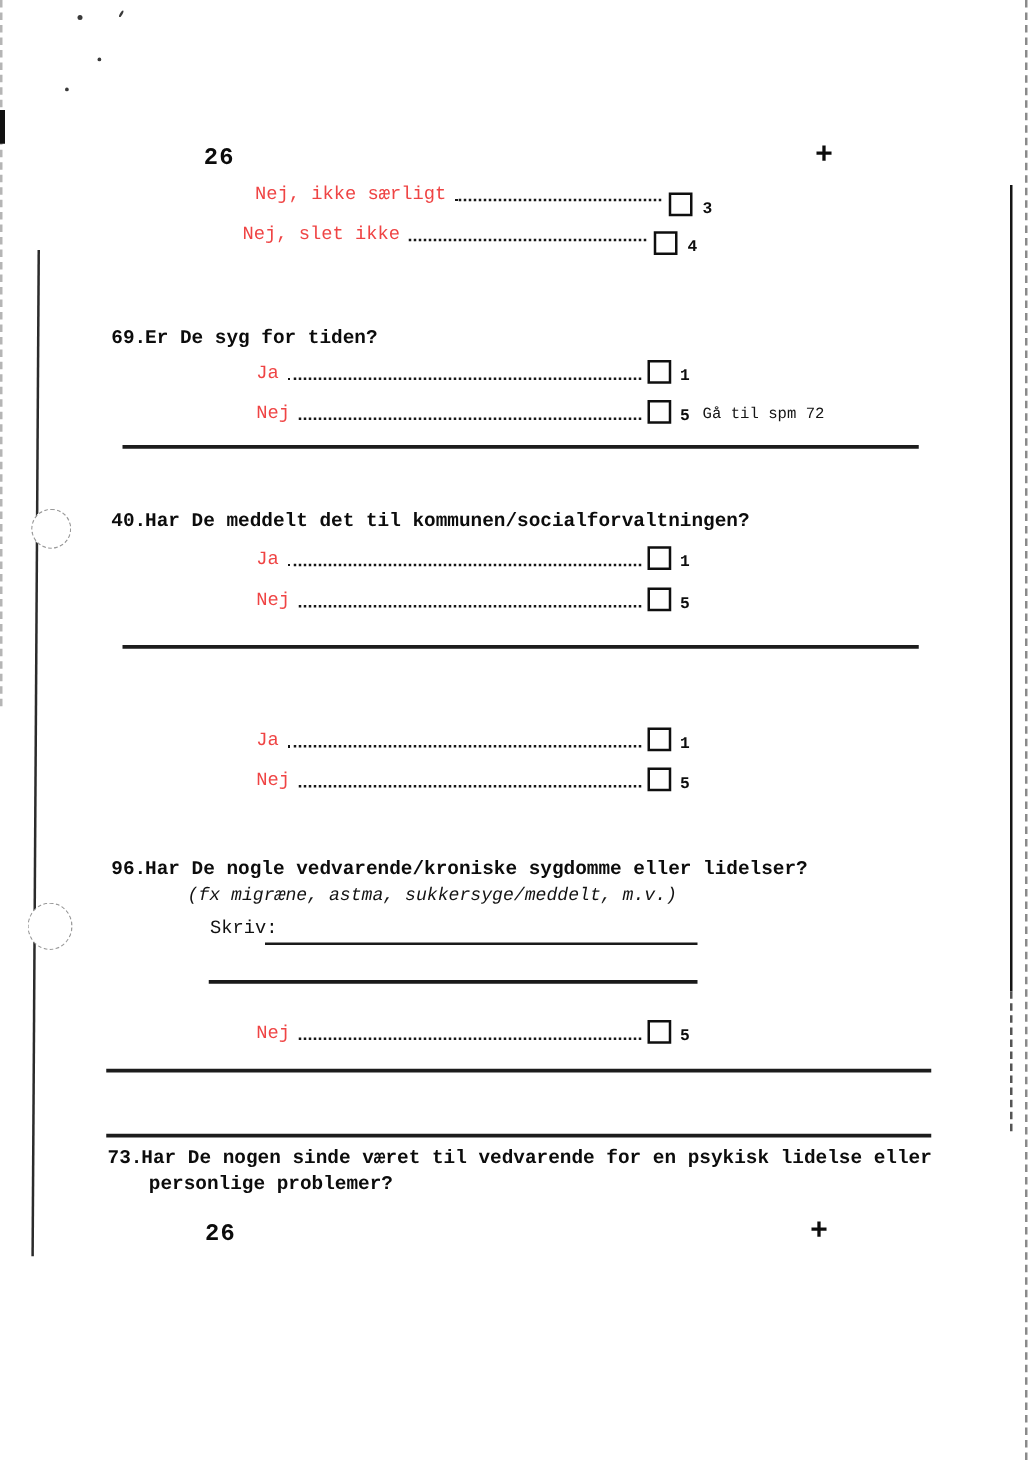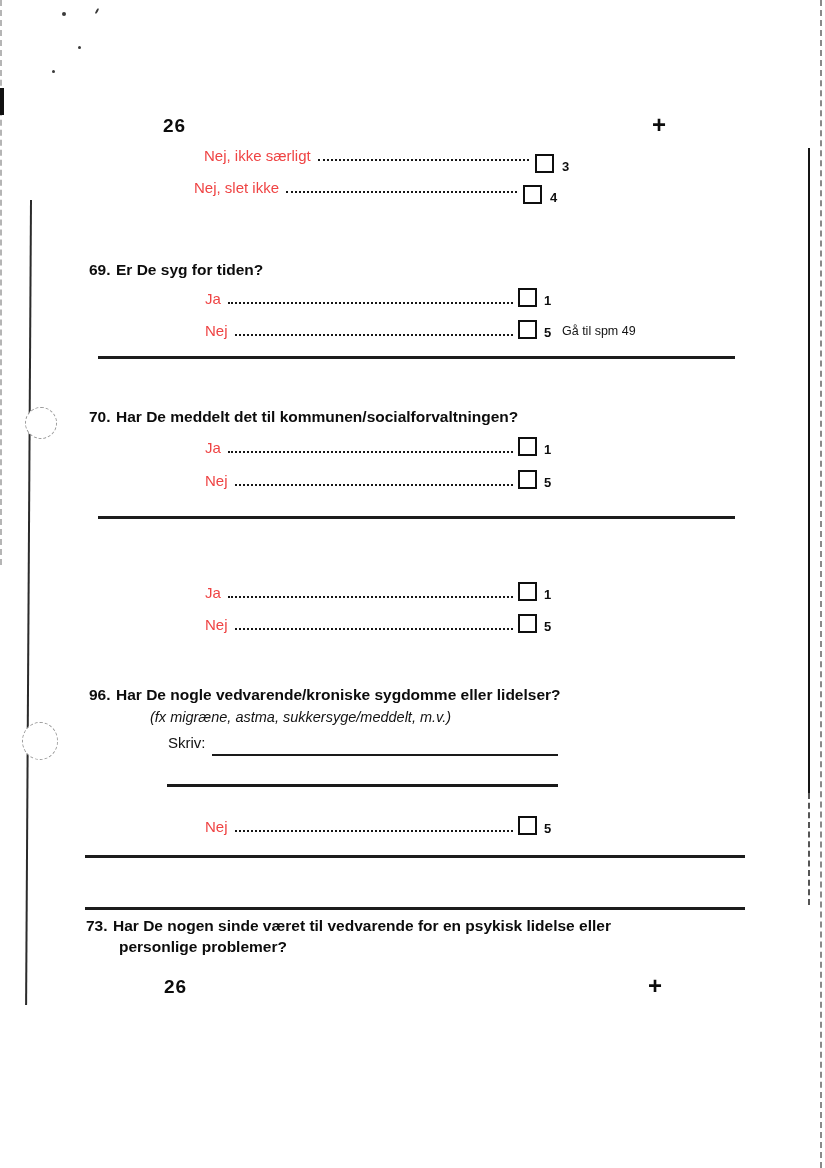--- a/index.html
+++ b/index.html
@@ -1,20 +1,20 @@
 <!DOCTYPE html>
 <html><head>
 <meta charset="utf-8">
 <style>
   html,body{margin:0;padding:0;background:#e8e8e8;}
   .page{
     position:relative;
     width:825px;height:1168px;
     background:#ffffff;
-    font-family:Liberation Sans, sans-serif;
+    font-family:Liberation Mono, monospace;
     color:#111;
     overflow:hidden;
     margin:0 auto;
   }
   .abs{position:absolute;}
 
   
   .pagenum{font-size:19px;font-weight:bold;letter-spacing:1px;color:#0c0c0c;}
   .plus{font-size:24px;font-weight:bold;color:#0c0c0c;line-height:1;}
 
@@ -94,26 +94,26 @@
   </div>
   <span class="abs box" style="left:518px;top:288px;"></span>
   <span class="abs code" style="left:544px;top:294px;">1</span>
 
   <div class="abs ans" style="left:205px;top:321px;width:310px;">
     <span class="lbl">Nej</span>
     <span class="dots"></span>
   </div>
   <span class="abs box" style="left:518px;top:320px;"></span>
   <span class="abs code" style="left:544px;top:326px;">5</span>
-  <span class="abs note" style="left:562px;top:324px;">Gå til spm 49</span>
+  <span class="abs note" style="left:562px;top:324px;">Gå til spm 72</span>
 
   <div class="abs hrule" style="left:98px;top:356px;width:637px;"></div>
 
   <div class="abs q" style="left:89px;top:408px;">
-    <span class="qnum">70.</span>
+    <span class="qnum">40.</span>
     <span class="qtxt">Har De meddelt det til kommunen/socialforvaltningen?</span>
   </div>
   <div class="abs ans" style="left:205px;top:438px;width:310px;">
     <span class="lbl">Ja</span>
     <span class="dots"></span>
   </div>
   <span class="abs box" style="left:518px;top:437px;"></span>
   <span class="abs code" style="left:544px;top:443px;">1</span>
 
   <div class="abs ans" style="left:205px;top:471px;width:310px;">

